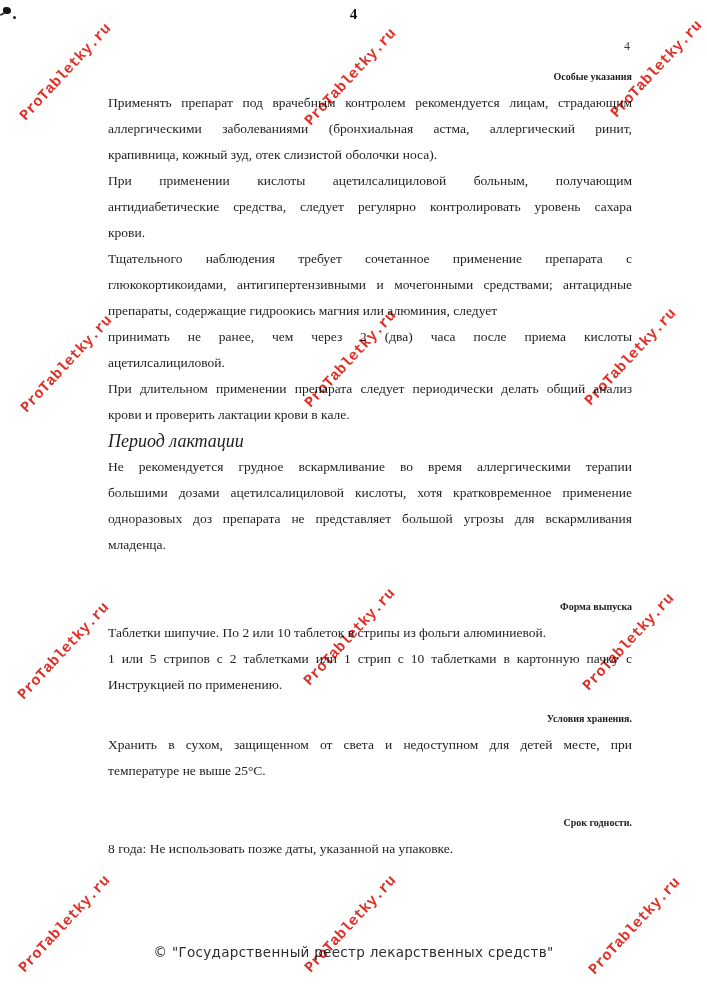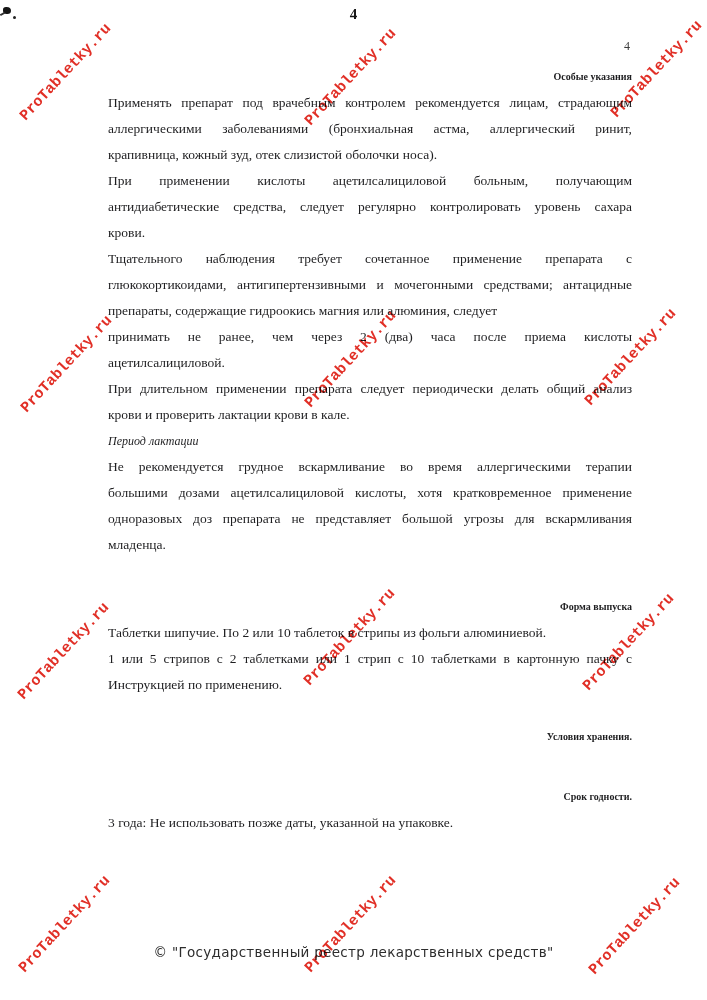--- a/index.html
+++ b/index.html
@@ -18,21 +18,21 @@
   }
   
   .doc {
     position:absolute; left:108px; top:64px; width:524px;
     font-size:13.5px; line-height:26px; z-index:2;
   }
   .block { margin:0; }
   .line { height:26px; overflow:hidden; text-align:justify; }
   .line.jfull { text-align-last:justify; }
   .heading .line { font-weight:bold; font-size:10px; text-align:right; }
-  .italic-heading .line { font-style:italic; font-size:12px; text-align:left; }
+  .italic-heading .line { font-style:italic; font-size:18px; text-align:left; }
   
   .wm {
     position:absolute; z-index:3;
     font-family:"Liberation Mono", monospace;
     font-size:15px; font-weight:bold; white-space:nowrap;
     color:#e12f26;
     transform:rotate(-47deg); transform-origin:0 50%;
     mix-blend-mode:multiply; pointer-events:none;
   }
   
@@ -101,30 +101,32 @@
         <div class="line">младенца.</div>
       </div>
       <div class="block heading" style="margin-top: 36px;">
         <div class="line">Форма выпуска</div>
       </div>
       <div class="block paragraph">
         <div class="line">Таблетки шипучие. По 2 или 10 таблеток в стрипы из фольги алюминиевой.</div>
         <div class="line jfull">1 или 5 стрипов с 2 таблетками или 1 стрип с 10 таблетками  в картонную пачку с</div>
         <div class="line">Инструкцией по применению.</div>
       </div>
-      <div class="block heading" style="margin-top: 26px;">
+      <div class="block heading" style="margin-top: 8px;">
         <div class="line">Условия хранения.</div>
       </div>
       <div class="block paragraph">
+        <div class="line jfull">Хранить в сухом, защищенном от света и недоступном для детей месте, при</div>
+        <div class="line">температуре не выше 25°С.</div>
       </div>
-      <div class="block heading" style="margin-top: 34px;">
+      <div class="block heading" style="margin-top: 26px;">
         <div class="line">Срок годности.</div>
       </div>
       <div class="block paragraph">
-        <div class="line">3 года: Не использовать позже даты, указанной на упаковке.</div>
+        <div class="line">8 года: Не использовать позже даты, указанной на упаковке.</div>
       </div>
     </div>
 
   <div class="wm" style="left: 23px; top: 110px; color: rgb(225, 47, 38);">ProTabletky.ru</div>
   <div class="wm" style="left: 308px; top: 115px; color: rgb(225, 47, 38);">ProTabletky.ru</div>
   <div class="wm" style="left: 614px; top: 107px; color: rgb(225, 47, 38);">ProTabletky.ru</div>
 
   <div class="wm" style="left: 24px; top: 402px; color: rgb(225, 47, 38);">ProTabletky.ru</div>
   <div class="wm" style="left: 308px; top: 397px; color: rgb(225, 47, 38);">ProTabletky.ru</div>
   <div class="wm" style="left: 588px; top: 395px; color: rgb(225, 47, 38);">ProTabletky.ru</div>

